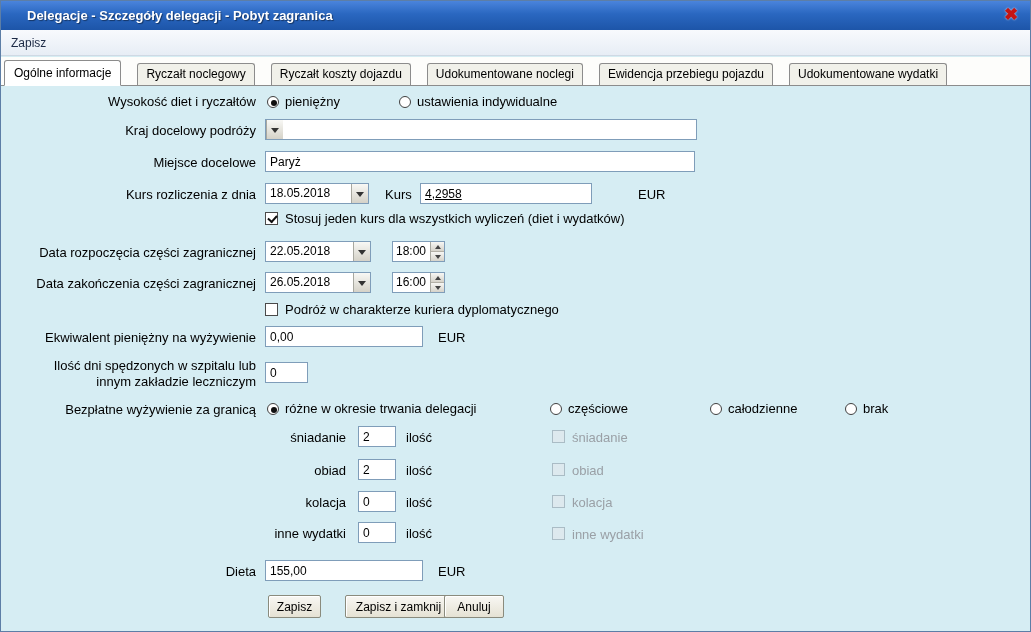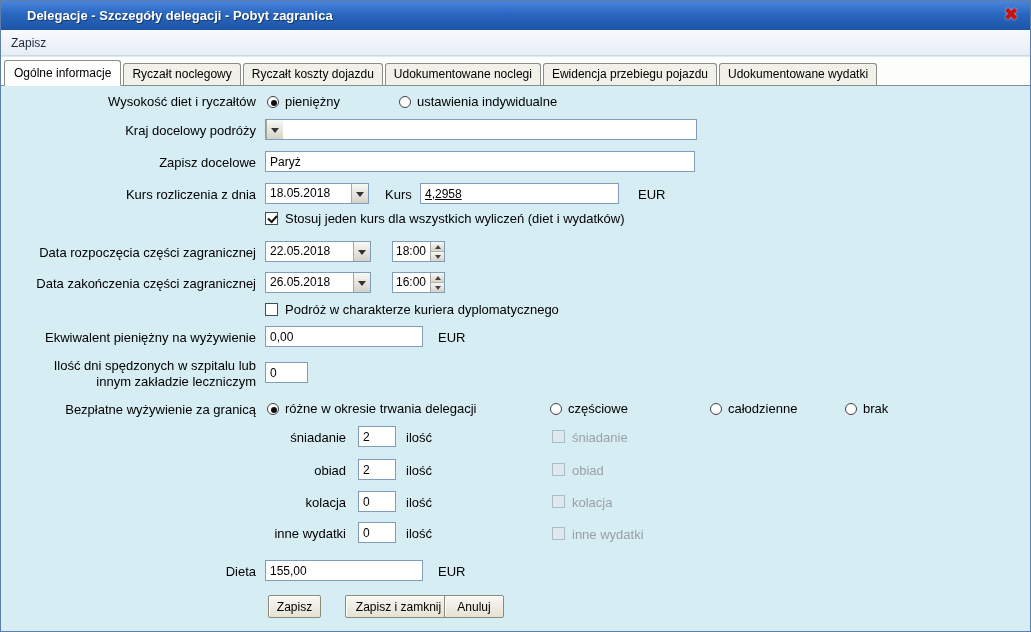--- a/index.html
+++ b/index.html
@@ -21,21 +21,21 @@
   
   #menubar{position:absolute;left:0;top:29px;width:100%;height:26px;
     background:linear-gradient(180deg,#f8fafd 0%,#e7edf5 100%);
     border-bottom:1px solid #cfd9e4;display:flex;align-items:center;}
   #menubar .mi{font-size:12px;color:#1d2a45;padding:0 10px;}
   
   #tabstrip{position:absolute;left:0;top:56px;width:100%;height:29px;background:#fdfdfb;
     border-bottom:1px solid #8c8c8c;display:flex;align-items:flex-end;padding-left:3px;}
   .tab{border:1px solid #8c8c8c;border-bottom:none;border-radius:3px 3px 0 0;
     background:linear-gradient(#fafaf6,#ededе6);font-size:12px;padding:3px 8px 4px 8px;
-    margin-right:2px;white-space:nowrap;background:#f1f1ea;}
+    margin-right:16px;white-space:nowrap;background:#f1f1ea;}
   .tab.active{background:#ffffff;padding:5px 9px 5px 9px;margin-bottom:-1px;z-index:2;
     border-bottom:1px solid #ffffff;}
   
   .rlabel{position:absolute;left:0;width:255px;text-align:right;font-size:13px;white-space:nowrap;}
   .mlabel{position:absolute;left:0;width:345px;text-align:right;font-size:13px;white-space:nowrap;}
   .stext{position:absolute;font-size:13px;white-space:nowrap;}
   .tb{position:absolute;height:21px;border:1px solid #7f9db9;background:#fff;
     font-family:"Liberation Sans",sans-serif;font-size:12px;padding:1px 4px;margin:0;}
   .combo{position:absolute;height:21px;background:#fff;border:1px solid #7f9db9;display:flex;align-items:stretch;}
   .combo .val{flex:1;font-size:12px;padding:2px 4px;white-space:nowrap;overflow:hidden;}
@@ -89,32 +89,32 @@
   <div class="radio" style="left:398px;top:95px"></div>
   <span class="stext" style="left:416px;top:93px">ustawienia indywidualne</span>
 
   <div class="rlabel" style="top:122px">Kraj docelowy podróży</div>
   <div class="combo" style="left:264px;top:118px;width:432px">
     <span class="cbtn">
         <i></i>
       </span>
   </div>
 
-  <div class="rlabel" style="top:154px">Zapisz docelowe</div>
+  <div class="rlabel" style="top:154px">Miejsce docelowe</div>
   <input class="tb" style="left: 264px; top: 150px; width: 430px;" value="Paryż">
 
   <div class="rlabel" style="top:186px">Kurs rozliczenia z dnia</div>
   <div class="combo" style="left:264px;top:182px;width:104px">
     <span class="val">18.05.2018</span>
     <span class="cbtn">
         <i></i>
       </span>
   </div>
   <span class="stext" style="left:384px;top:186px">Kurs</span>
-  <input class="tb" style="left: 419px; top: 182px; width: 199px; text-decoration: underline;" value="4,2958">
+  <input class="tb" style="left: 419px; top: 182px; width: 172px; text-decoration: underline;" value="4,2958">
   <span class="stext" style="left:637px;top:186px">EUR</span>
 
   <div class="checkbox checked" style="left:264px;top:211px"></div>
   <span class="stext" style="left:284px;top:210px;font-weight:bold;font-weight:normal">Stosuj jeden kurs dla wszystkich wyliczeń (diet i wydatków)</span>
 
   <div class="rlabel" style="top:244px">Data rozpoczęcia części zagranicznej</div>
   <div class="combo" style="left:264px;top:240px;width:106px">
     <span class="val">22.05.2018</span>
     <span class="cbtn">
         <i></i>

